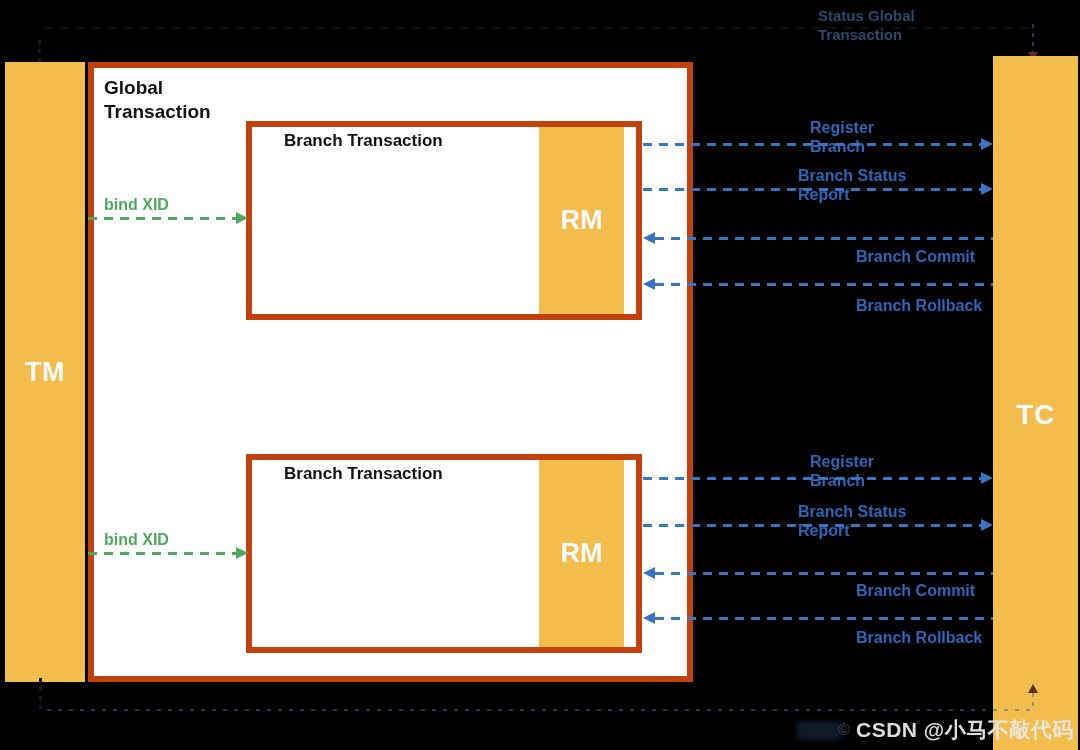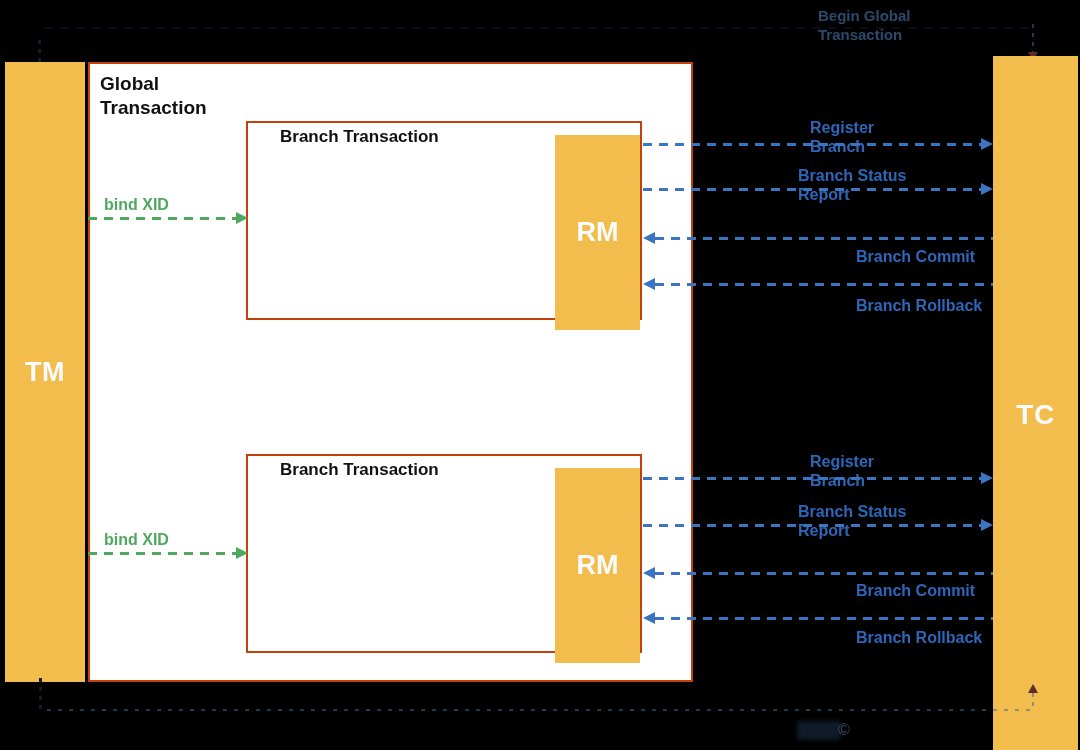--- a/index.html
+++ b/index.html
@@ -6,33 +6,33 @@
   #stage{
     position:relative;width:1080px;height:750px;background:#000;
     font-family:"Liberation Sans",sans-serif;overflow:hidden;
   }
   .box{position:absolute;box-sizing:border-box;}
   .yellow{background:#F2BD4C;}
   .node-label{
     display:flex;align-items:center;justify-content:center;
     width:100%;height:100%;color:#FCFCFC;font-weight:600;letter-spacing:.5px;
   }
-  .white-box{background:#FFFFFF;border:2px solid #c2410c;}
+  .white-box{background:#FFFFFF;border:6px solid #c2410c;}
   .gbl-title{
     position:absolute;left:10px;top:8px;color:#111;
     font-size:19px;font-weight:bold;line-height:24px;white-space:pre-line;
   }
   .br-title{
     position:absolute;left:8px;top:4px;color:#111;
     font-size:17px;font-weight:bold;margin-left:24px;
   }
   .rm-strip{
-    position:absolute;right:0;top:0;height:100%;width:85px;background:#F2BD4C;
+    position:absolute;right:12px;top:0;height:100%;width:85px;background:#F2BD4C;
     display:flex;align-items:center;justify-content:center;
-    color:#FCFCFC;font-size:27px;font-weight:600;margin-top:12px;
+    color:#FCFCFC;font-size:27px;font-weight:600;
   }
   
   .dash-h{position:absolute;height:3px;
     background-image:repeating-linear-gradient(90deg,var(--c) 0 9px,transparent 9px 16px);}
   .dash-v{position:absolute;width:2px;
     background-image:repeating-linear-gradient(180deg,var(--c) 0 4px,transparent 4px 9px);}
   .head-r{position:absolute;width:0;height:0;
     border-left:12px solid var(--c);border-top:6px solid transparent;border-bottom:6px solid transparent;}
   .head-l{position:absolute;width:0;height:0;
     border-right:12px solid var(--c);border-top:6px solid transparent;border-bottom:6px solid transparent;}
@@ -61,21 +61,21 @@
   .wm-smudge{
     position:absolute;left:797px;top:721px;width:44px;height:19px;
     background:rgba(45,75,115,.35);filter:blur(2px);border-radius:2px;
   }
 </style>
 </head>
 <body>
 
 <div id="stage">
 
-  <div class="top-flow-label"><span>Begin Global</span><br><span>Transaction</span></div>
+  <div class="top-flow-label"><span>Status Global</span><br><span>Transaction</span></div>
   <div class="dash-h faint" style="left:44px;top:27px;width:988px;height:2px;opacity:.25;"></div>
   <div class="dash-v faint" style="left:38px;top:40px;height:24px;--c:#141C28;width:3px;"></div>
   <div class="dash-v faint" style="left:1032px;top:24px;height:28px;"></div>
   <div class="head-d maroon" style="left:1028px;top:52px;"></div>
 
   <div class="box yellow" style="left:5px;top:62px;width:80px;height:620px;">
     <div class="node-label" style="font-size:27px;">TM</div>
   </div>
 
   <div class="box white-box" style="left:88px;top:62px;width:605px;height:620px;">
@@ -145,14 +145,15 @@
   <div class="head-l blue" style="left:643px;top:612px;"></div>
   <div class="msg-label" style="left:856px;top:628px;width:148px;">Branch Rollback</div>
 
   <div class="dash-v faint" style="left:39px;top:678px;height:32px;--c:#141C28;width:3px;"></div>
   <div class="dash-h faint" style="left:47px;top:709px;width:988px;height:2px;background-image:repeating-linear-gradient(90deg,var(--c) 0 4px,transparent 4px 11px);"></div>
   <div class="dash-v faint" style="left:1032px;top:693px;height:17px;"></div>
   <div class="head-u maroon" style="left:1028px;top:684px;"></div>
 
   <div class="wm-smudge"></div>
   <div class="wm-faint-c">©</div>
+  <div class="watermark">CSDN @小马不敲代码</div>
 
 </div>
 
 </body></html>

